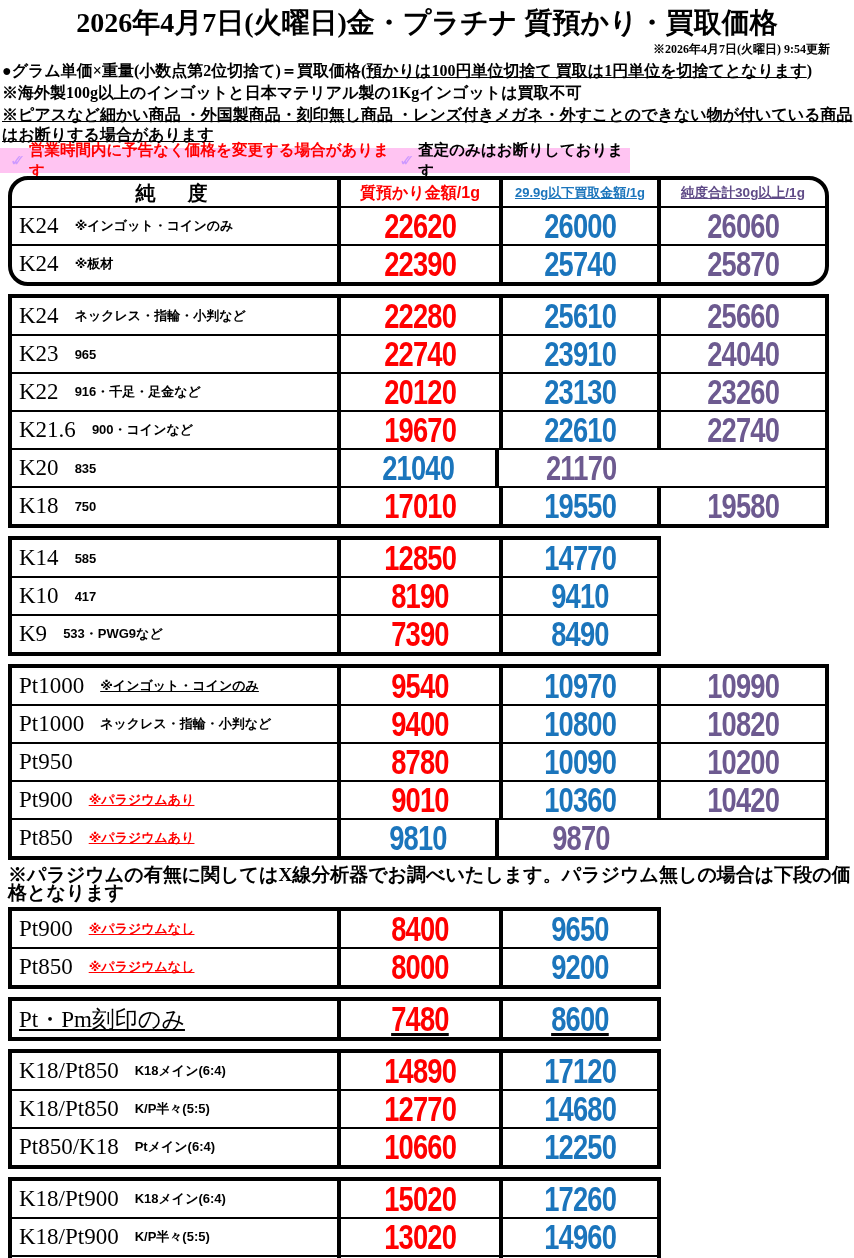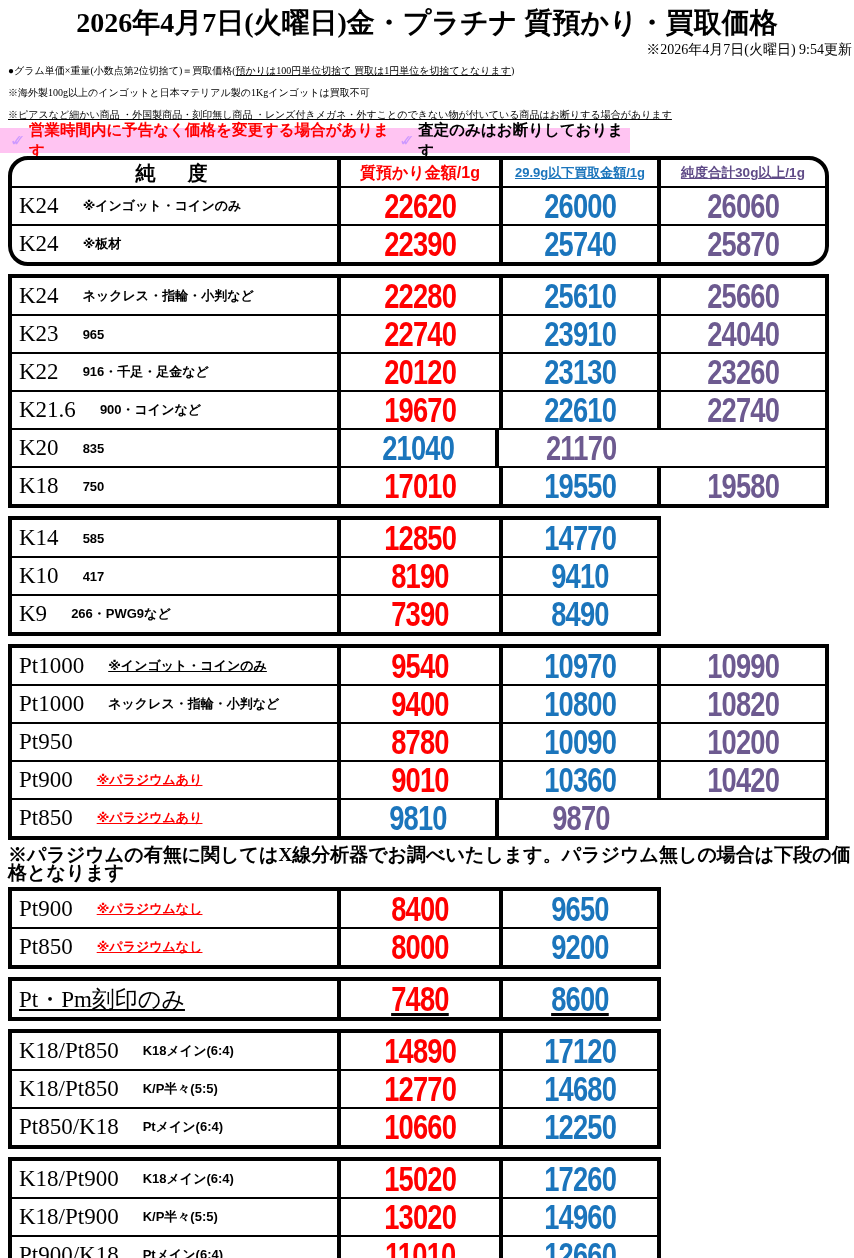--- a/index.html
+++ b/index.html
@@ -1,40 +1,40 @@
 <!DOCTYPE html>
 <html><head>
 <meta charset="utf-8">
 <style>
   html,body{margin:0;padding:0;background:#fff;}
   .page{position:relative;width:854px;height:1258px;overflow:hidden;background:#fff;
         font-family:"Liberation Sans","DejaVu Sans",sans-serif;color:#000;}
   .title{margin:6px 0 0 0;text-align:center;font-family:"Liberation Serif","DejaVu Serif",serif;
          font-weight:bold;font-size:28px;line-height:34px;}
-  .updated{text-align:right;padding-right:2px;font-family:"Liberation Serif","DejaVu Serif",serif;
-           font-weight:normal;font-size:14px;line-height:19px;}
-  .note{margin:2px 0 0 8px;font-weight:normal;font-size:10px;line-height:20px;
+  .updated{text-align:right;padding-right:24px;font-family:"Liberation Serif","DejaVu Serif",serif;
+           font-weight:bold;font-size:12px;line-height:19px;}
+  .note{margin:2px 0 0 2px;font-weight:bold;font-size:16px;line-height:20px;
         font-family:"Liberation Serif","DejaVu Serif",serif;}
   .u{text-decoration:underline;}
   .band{margin-top:3px;width:630px;height:25px;background:#ffc4f2;display:flex;align-items:center;
         font-weight:bold;font-size:15.5px;}
   .chk{color:#cc99ff;margin:0 6px 0 10px;font-weight:bold;text-shadow:2.5px 0 0 #cc99ff;}
   .warn-red{color:#f00;}
   .warn-black{color:#000;}
   .tbl{border:4px solid #000;display:inline-block;margin-left:8px;vertical-align:top;}
   .row{display:flex;height:36px;}
   .row.hrow{height:26px;}
   .row + .row{border-top:2.5px solid #000;}
   .cell{box-sizing:border-box;display:flex;align-items:center;}
   .cell + .cell{border-left:4px solid #000;}
   .c1{width:325px;}
   .c2{width:162px;}
   .c3{width:158px;}
   .c4{width:168px;}
-  .lbl{padding-left:7px;gap:24px;}
+  .lbl{padding-left:7px;gap:16px;}
   .lbl .main{font-family:"Liberation Serif","DejaVu Serif",serif;font-size:23px;white-space:nowrap;}
   .lbl .sub{font-weight:bold;font-size:13px;white-space:nowrap;}
   .sub-u{text-decoration:underline;}
   .sub-r{color:#f00;text-decoration:underline;}
   .num{justify-content:center;font-weight:bold;font-size:35px;}
   .num .sq{display:inline-block;transform:scaleX(0.78);letter-spacing:-1px;}
   .pawn{color:#ff0000;}
   .buy{color:#1b75bc;}
   .bulk{color:#6d5a90;}
   .hd1{justify-content:center;font-family:"Liberation Serif","DejaVu Serif",serif;
@@ -218,21 +218,21 @@
       <div class="cell c2 num pawn">
           <span class="sq">8190</span>
         </div>
       <div class="cell c3 num buy">
           <span class="sq">9410</span>
         </div>
     </div>
     <div class="row">
       <div class="cell c1 lbl">
           <span class="main">K9</span>
-          <span class="sub">266・PWG9など</span>
+          <span class="sub">533・PWG9など</span>
         </div>
       <div class="cell c2 num pawn">
           <span class="sq">7390</span>
         </div>
       <div class="cell c3 num buy">
           <span class="sq">8490</span>
         </div>
     </div>
   </div>
 

